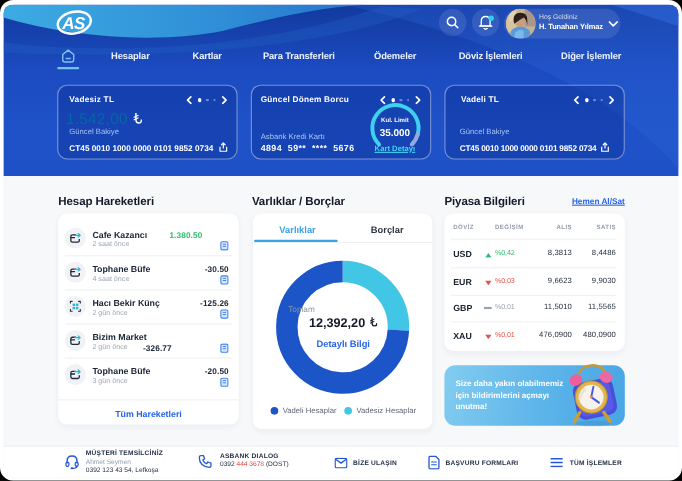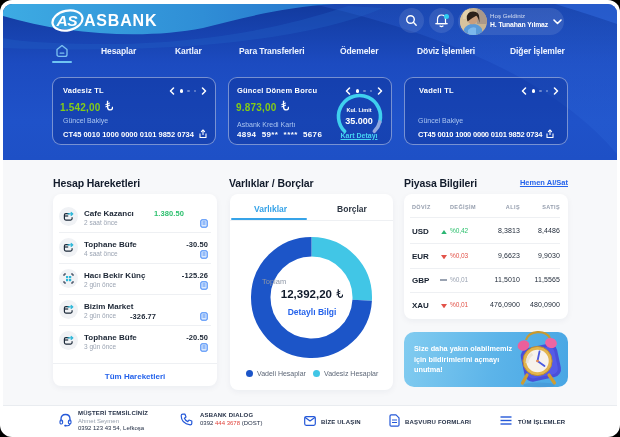--- a/index.html
+++ b/index.html
@@ -3,21 +3,21 @@
 *{margin:0;padding:0;box-sizing:border-box}
 html,body{width:620px;height:437px;background:#000;overflow:hidden}
 .page{position:relative;width:620px;height:437px;background:#000;font-family:"Liberation Sans",sans-serif;-webkit-font-smoothing:antialiased}
 .frame{position:absolute;left:0;top:0;width:620px;height:437px;background:#fff;border-radius:12px}
 .app{position:absolute;left:3px;top:4px;width:614px;height:430px;border-radius:9px;overflow:hidden;background:#f7f8fa}
 .abs{position:absolute}
 .hero-svg{position:absolute;left:0;top:0}
 .w{color:#fff}
 .card{position:absolute;border:1px solid rgba(255,255,255,.42);background:rgba(4,34,124,.28);border-radius:9px}
 .ctitle{position:absolute;font-size:7.5px;font-weight:bold;color:#fff;letter-spacing:.2px}
-.amount{position:absolute;font-size:10px;font-weight:bold;color:#84cc16;letter-spacing:.2px}
+.amount{position:absolute;font-size:14px;font-weight:normal;color:#0369a1;letter-spacing:.2px}
 .sub{position:absolute;font-size:7px;color:#a9c4f0}
 .iban{position:absolute;font-size:7.5px;font-weight:bold;color:#fff;letter-spacing:0px;white-space:nowrap}
 .carousel{position:absolute;height:8px;display:flex;align-items:center;gap:4px}
 .carousel .d{width:3.2px;height:3.2px;border-radius:50%;background:#fff}
 .carousel .d.f{width:2.6px;height:2.6px;background:rgba(255,255,255,.38)}
 .navitem{position:absolute;font-size:8.5px;font-weight:bold;color:#eef4ff;letter-spacing:-0.1px;white-space:nowrap}
 .h2{position:absolute;font-size:10.5px;font-weight:bold;color:#121b2b;letter-spacing:-0.1px}
 .wcard{position:absolute;background:#fff;border-radius:8px;box-shadow:0 2px 6px rgba(25,39,80,.05)}
 .rowt{font-size:8px;font-weight:bold;color:#1b2534}
 .rows{font-size:6.5px;color:#9ba4b3}
@@ -63,21 +63,20 @@
 <path d="M0,0 L0,12 C60,30 140,36 200,24 C240,14 280,3 332,0 Z" fill="url(#sky)"></path>
 </svg>
 
 <div class="abs" style="left:0;top:401px;width:614px;height:29px;background:#fff;border-top:1px solid #e9ecf0"></div>
 </div>
 
 <svg class="abs" style="left:51px;top:7px" width="40" height="28" viewBox="0 0 40 28">
 <ellipse cx="16.5" cy="13.5" rx="15.2" ry="9.8" fill="none" stroke="#fff" stroke-width="2.2" transform="rotate(-12 16.5 13.5)"></ellipse>
 <text x="5.5" y="19" font-family="Liberation Sans" font-size="15.5" font-weight="bold" font-style="italic" fill="#fff" letter-spacing="-0.5">AS</text>
 </svg>
-<div class="abs w" style="left:84px;top:11.5px;font-size:16px;font-weight:bold;letter-spacing:0.8px">ASBANK</div>
 
 <div class="abs" style="left:399px;top:8px;width:25px;height:25px;border-radius:50%;background:rgba(255,255,255,.1)"></div>
 <svg class="abs" style="left:405px;top:14px" width="13" height="13" viewBox="0 0 13 13">
       <circle cx="5.5" cy="5.5" r="3.8" fill="none" stroke="#fff" stroke-width="1.4"></circle>
       <line x1="8.6" y1="8.6" x2="11.2" y2="11.2" stroke="#fff" stroke-width="1.4" stroke-linecap="round"></line>
     </svg>
 <div class="abs" style="left:429px;top:8px;width:25px;height:25px;border-radius:50%;background:rgba(255,255,255,.1)"></div>
 <svg class="abs" style="left:434px;top:13px" width="15" height="16" viewBox="0 0 15 16">
       <path d="M7.5 2 C5 2 3.5 3.9 3.5 6.4 L3.5 9.2 Q3.5 10 2.8 10.6 L12.2 10.6 Q11.5 10 11.5 9.2 L11.5 6.4 C11.5 3.9 10 2 7.5 2 Z" fill="none" stroke="#fff" stroke-width="1.2" stroke-linejoin="round"></path>
       <line x1="1.8" y1="10.7" x2="13.2" y2="10.7" stroke="#fff" stroke-width="1.2" stroke-linecap="round"></line>
@@ -154,24 +153,20 @@
       <path d="M5.5 1 L2.5 4 L5.5 7" fill="none" stroke="#fff" stroke-width="1.5" stroke-linecap="round" stroke-linejoin="round"></path>
     </svg>
 <div class="carousel" style="left:356px;top:87px">
       <span class="d"></span>
       <span class="d f"></span>
       <span class="d f"></span>
     </div>
 <svg class="abs" style="left:376px;top:87px" width="8" height="8" viewBox="0 0 8 8">
       <path d="M2.5 1 L5.5 4 L2.5 7" fill="none" stroke="#fff" stroke-width="1.5" stroke-linecap="round" stroke-linejoin="round"></path>
     </svg>
-<div class="amount" style="left:236px;top:100px">9.873,00 <svg style="display:inline-block;vertical-align:baseline;margin-left:1px" width="8" height="11" viewBox="0 0 10 13">
-        <path d="M3.2,0.5 L3.2,8 Q3.2,12 6.6,12 Q9.6,12 9.6,8" fill="none" stroke="#fff" stroke-width="1.7"></path>
-        <path d="M0.6,5.6 L6.2,3.2 M0.6,8.4 L6.2,6" stroke="#fff" stroke-width="1.3"></path>
-      </svg></div>
 <div class="sub" style="left:237px;top:121px">Asbank Kredi Kartı</div>
 <div class="iban" style="left:237px;top:130px;font-size:8px;letter-spacing:.4px">4894&nbsp; 59**&nbsp; ****&nbsp; 5676</div>
 <svg class="abs" style="left:333px;top:92px" width="52" height="48" viewBox="0 0 52 48">
 <path d="M11.65 39.35 A21 21 0 1 1 46.78 29.93" fill="none" stroke="#3fd0ee" stroke-width="3.6" stroke-linecap="round"></path>
 <path d="M46.78 29.93 A21 21 0 0 1 41.35 39.35" fill="none" stroke="#93a9e0" stroke-width="3.6" stroke-linecap="round"></path>
 </svg>
 <div class="abs w" style="left:333px;top:107px;width:52px;text-align:center;font-size:5.5px;font-weight:bold">Kul. Limit</div>
 <div class="abs w" style="left:333px;top:116px;width:52px;text-align:center;font-size:9px;font-weight:bold">35.000</div>
 <div class="abs" style="left:333px;top:131.5px;width:52px;text-align:center;font-size:7px;font-weight:bold;color:#45d4f2;text-decoration:underline">Kart Detayı</div>
 

